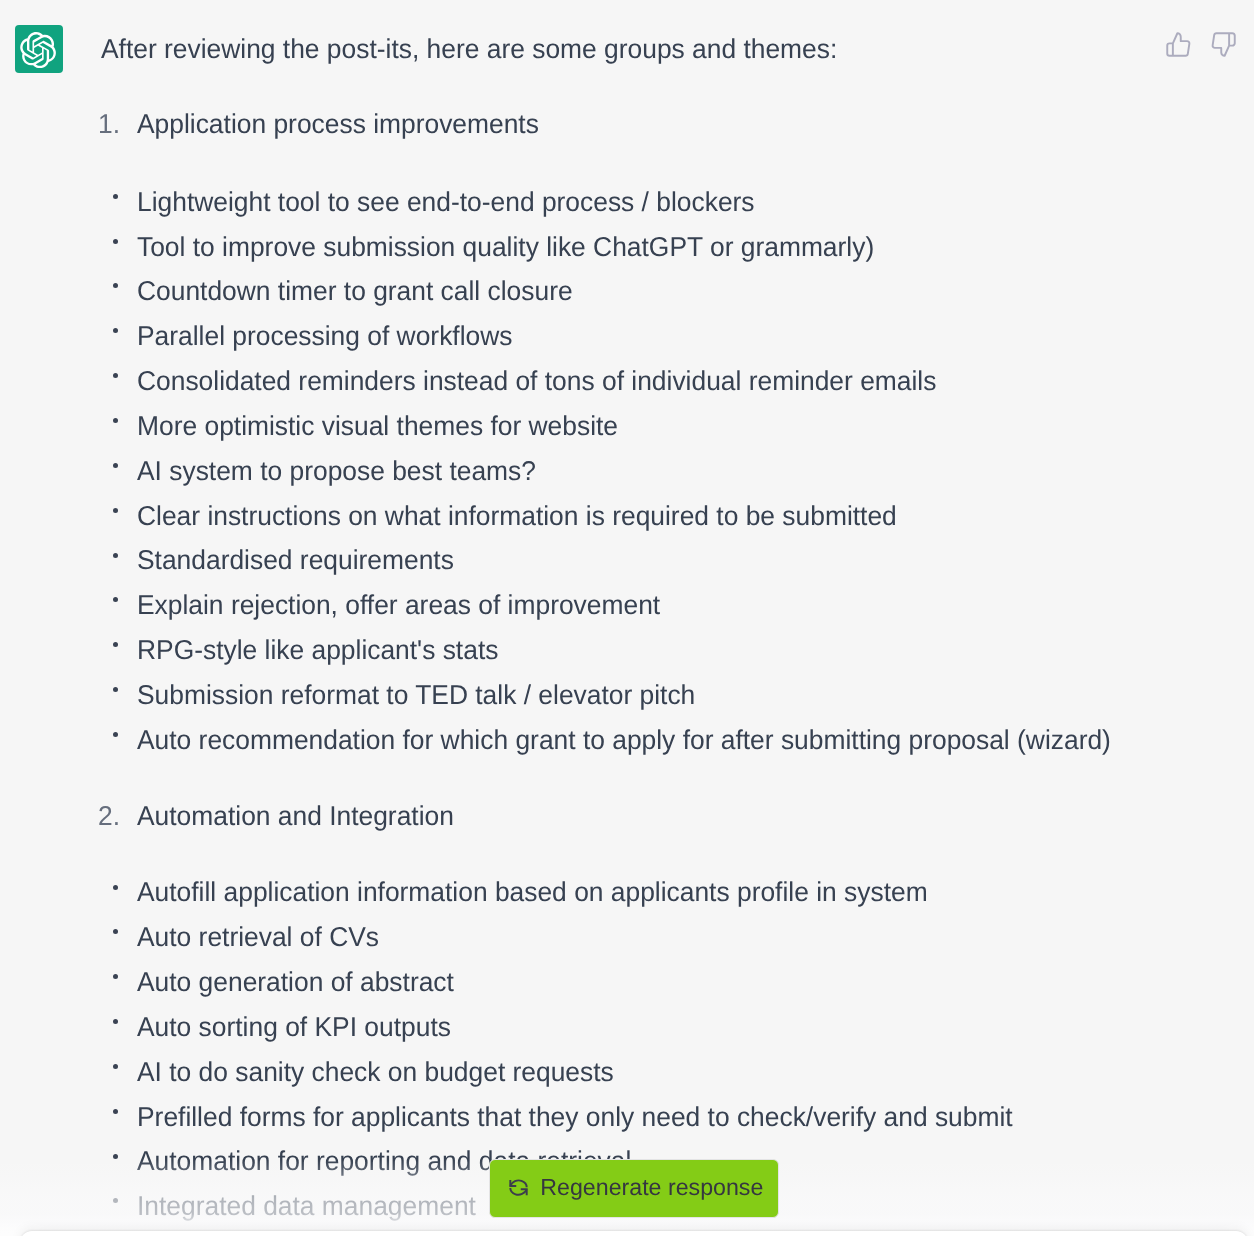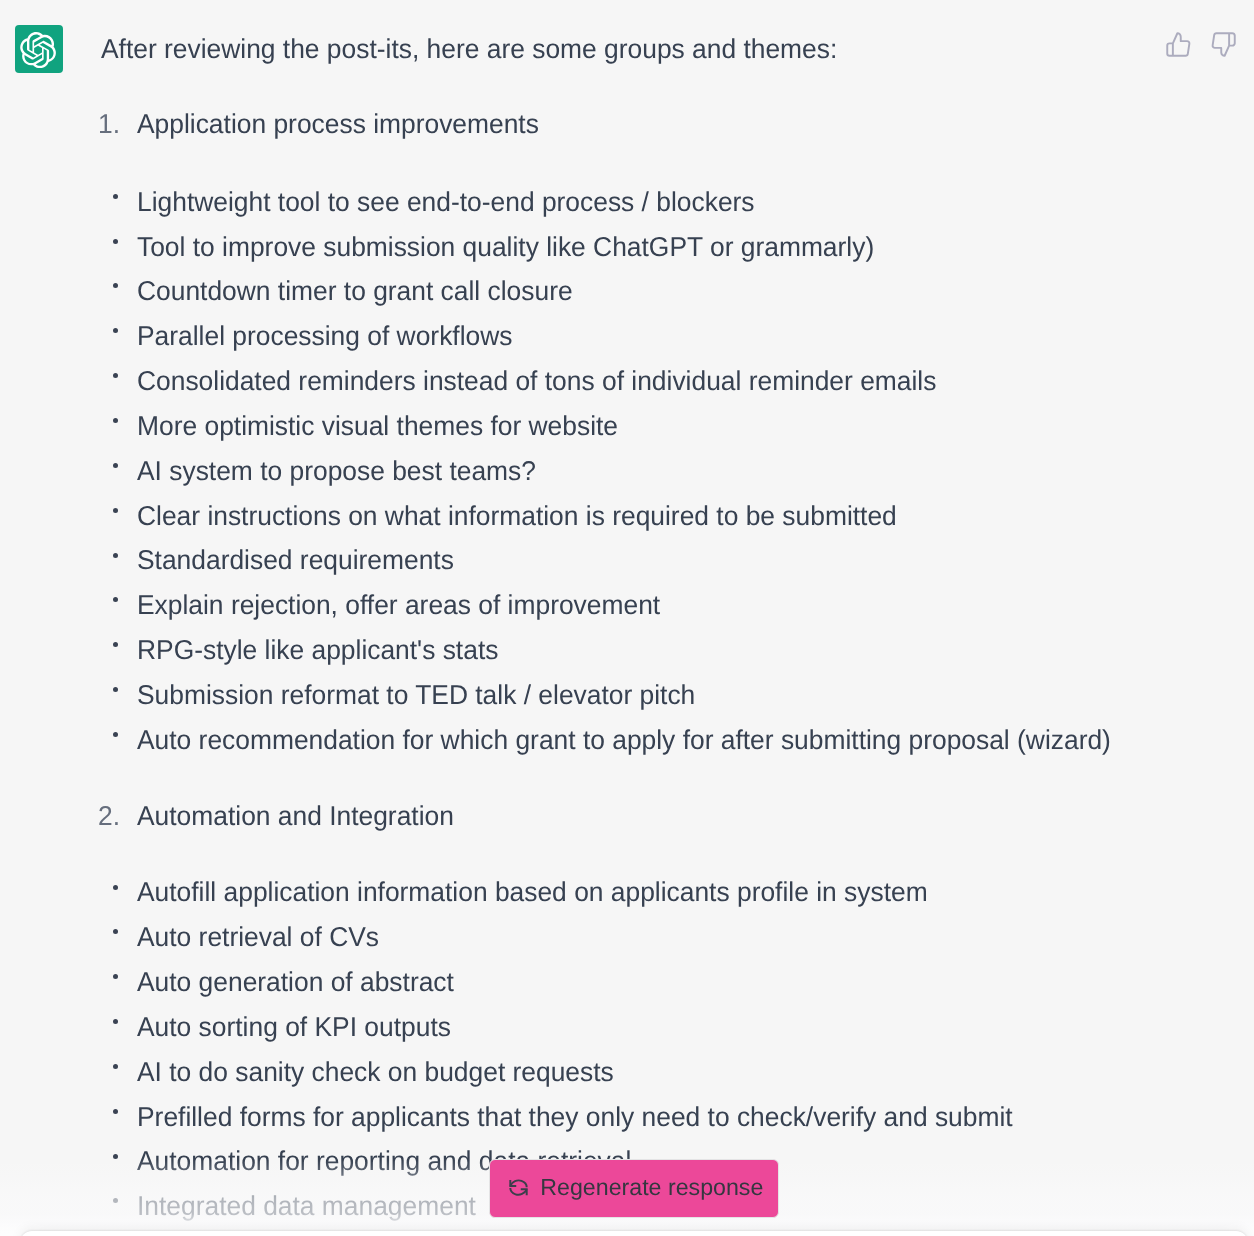--- a/index.html
+++ b/index.html
@@ -40,21 +40,21 @@
            transform:scaleX(0.9706); transform-origin:left top; }
   .bdot { position:absolute; left:113.2px; width:5px; height:5px; border-radius:50%; background:#3A4353; }
   .btxt { position:absolute; left:137px; color:#374151; }
   #actions { position:absolute; left:1165px; top:31px; display:flex; gap:18px; }
   #actions svg { width:27px; height:27px; display:block; }
   #fade { position:absolute; left:0; right:0; top:1160px; height:76px;
           background:linear-gradient(to bottom, rgba(249,249,250,0) 0%, rgba(249,249,250,0.30) 22%, rgba(250,250,251,0.62) 50%, rgba(250,250,251,0.68) 71%, rgba(252,252,253,0.90) 86%, rgba(253,253,253,1) 96%, rgba(253,253,253,1) 100%);
           pointer-events:none; }
   #regen {
     position:absolute; left:489px; top:1158.8px; width:289.5px; height:59px;
-    background:#ec4899; border:1px solid #E4E4E5; border-radius:6px;
+    background:#84cc16; border:1px solid #E4E4E5; border-radius:6px;
     display:flex; align-items:center; gap:0;
     font-size:23.2px; color:#353740;
   }
   #regen svg { width:21px; height:19.2px; display:block; position:absolute; left:18.3px; top:18.2px; }
   #regen .rlabel { position:absolute; left:50.3px; top:15.7px; line-height:24px; white-space:nowrap; }
   #composer {
     position:absolute; left:20px; top:1231px; width:1228px; height:60px;
     background:#fff; border-radius:12px;
     box-shadow:0 -1px 2px rgba(0,0,0,0.07), 0 -3px 12px rgba(0,0,0,0.06);
   }

